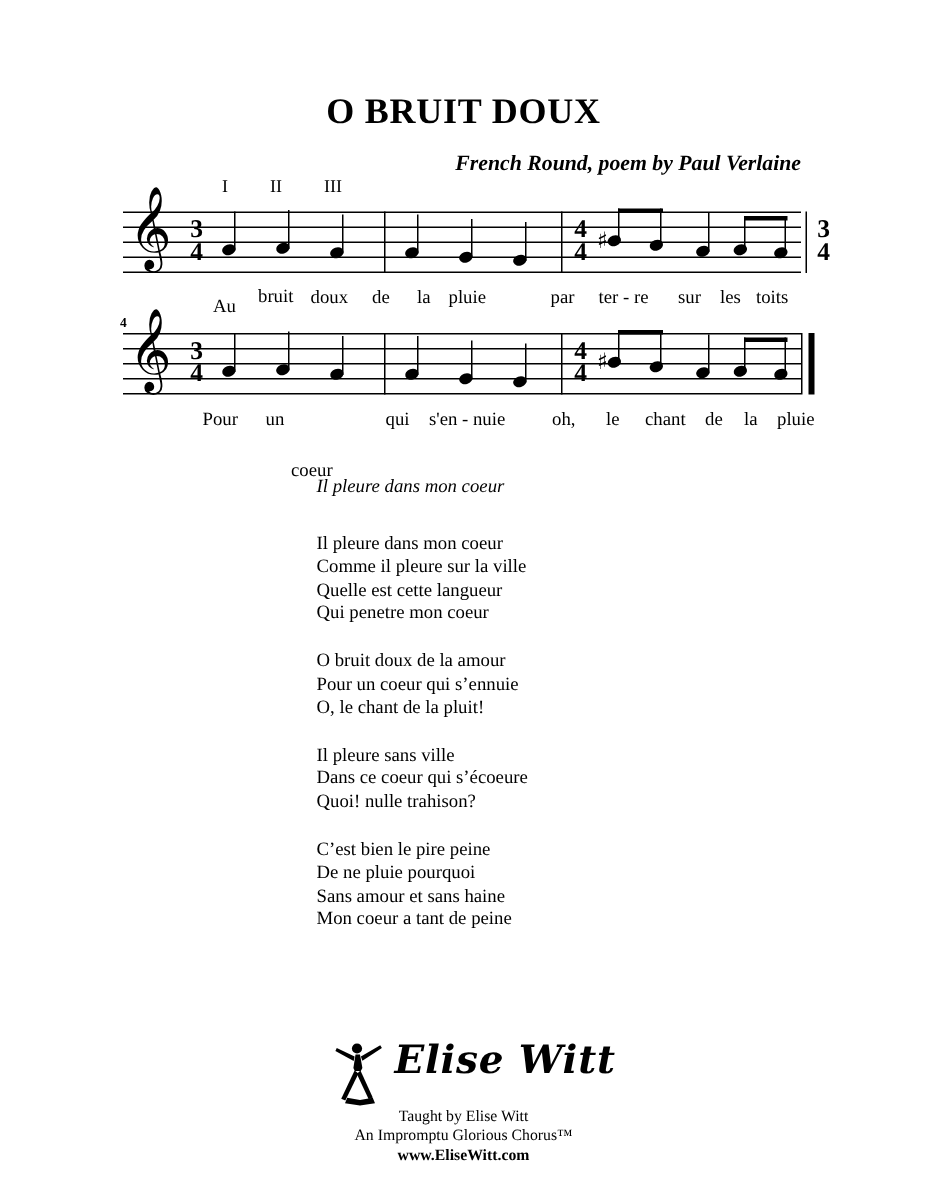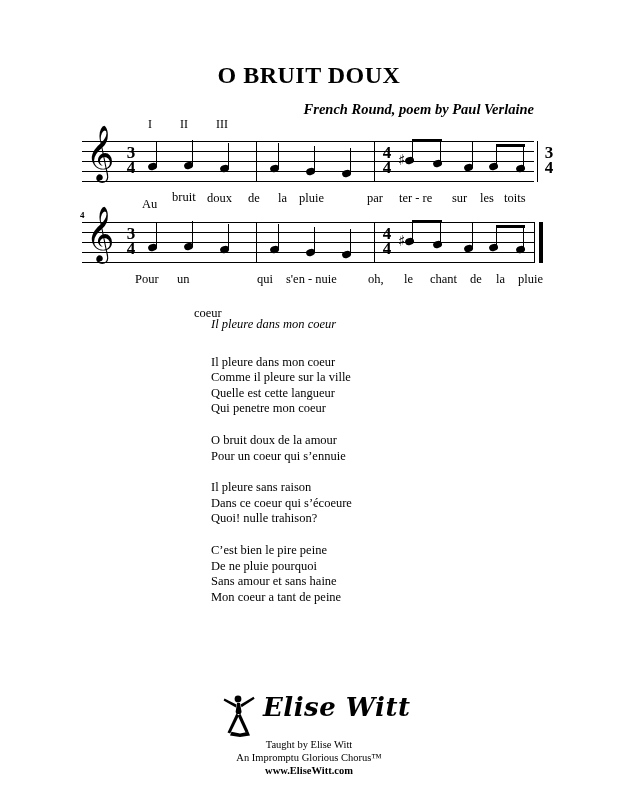--- a/index.html
+++ b/index.html
@@ -395,24 +395,25 @@
     <div class="stanza">
       <div>Il pleure dans mon coeur</div>
       <div>Comme il pleure sur la ville</div>
       <div>Quelle est cette langueur</div>
       <div>Qui penetre mon coeur</div>
     </div>
 
     <div class="stanza">
       <div>O bruit doux de la amour</div>
       <div>Pour un coeur qui s’ennuie</div>
+      <div>O, le chant de la pluit!</div>
     </div>
 
     <div class="stanza">
-      <div>Il pleure sans raison</div>
+      <div>Il pleure sans ville</div>
       <div>Dans ce coeur qui s’écoeure</div>
       <div>Quoi! nulle trahison?</div>
     </div>
 
     <div class="stanza">
       <div>C’est bien le pire peine</div>
       <div>De ne pluie pourquoi</div>
       <div>Sans amour et sans haine</div>
       <div>Mon coeur a tant de peine</div>
     </div>

